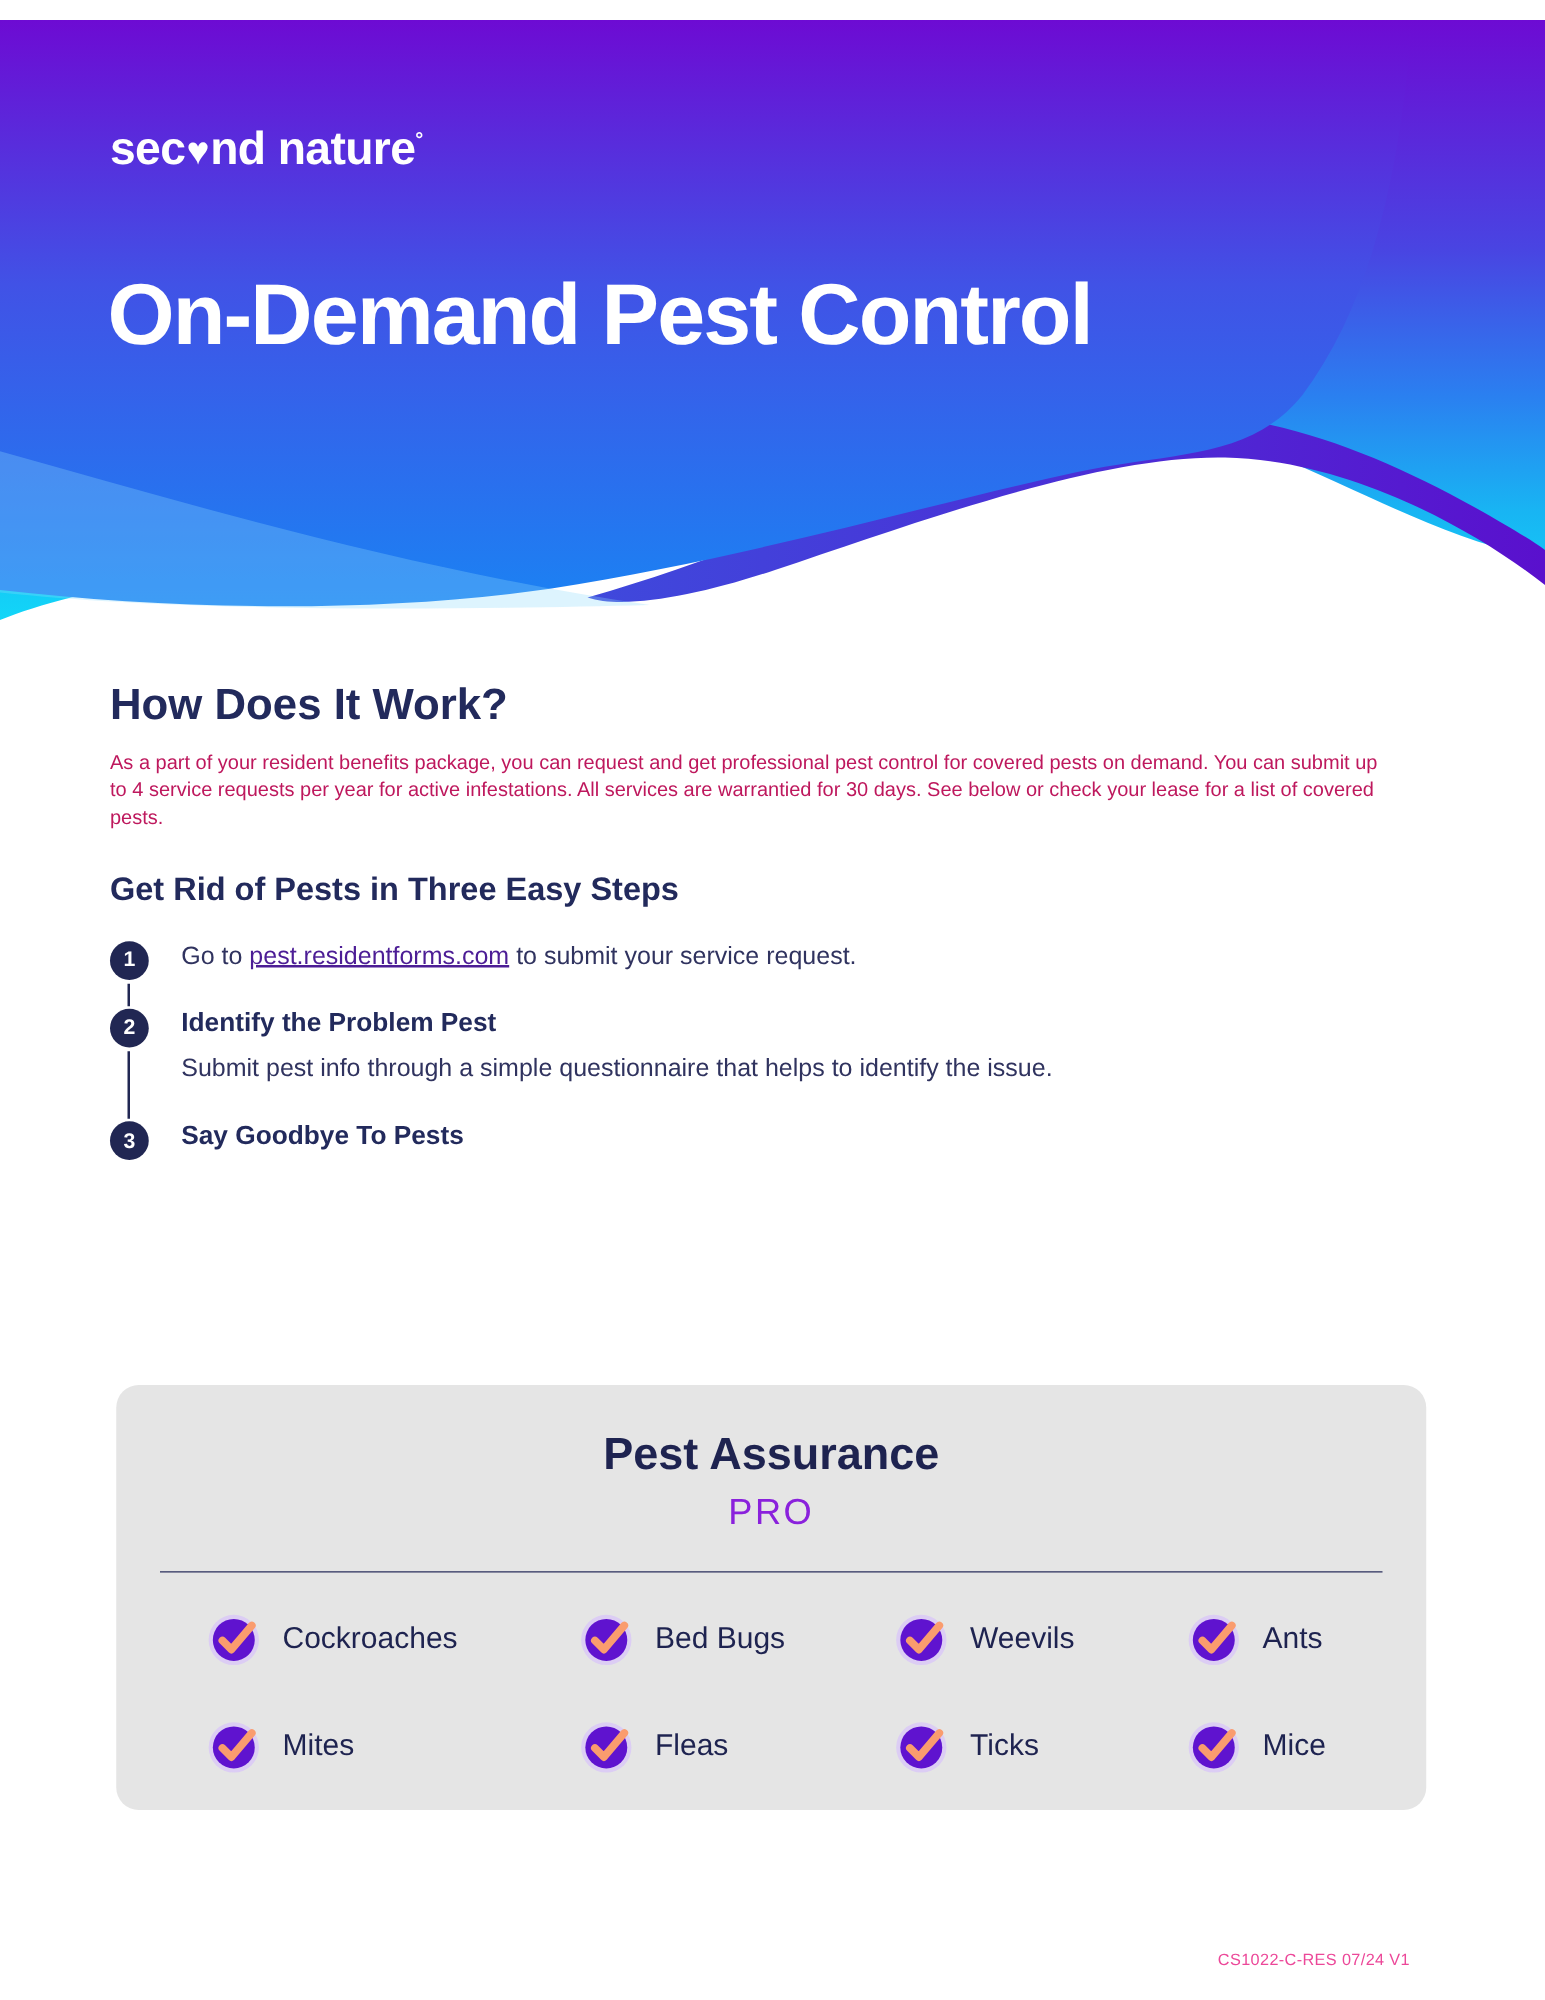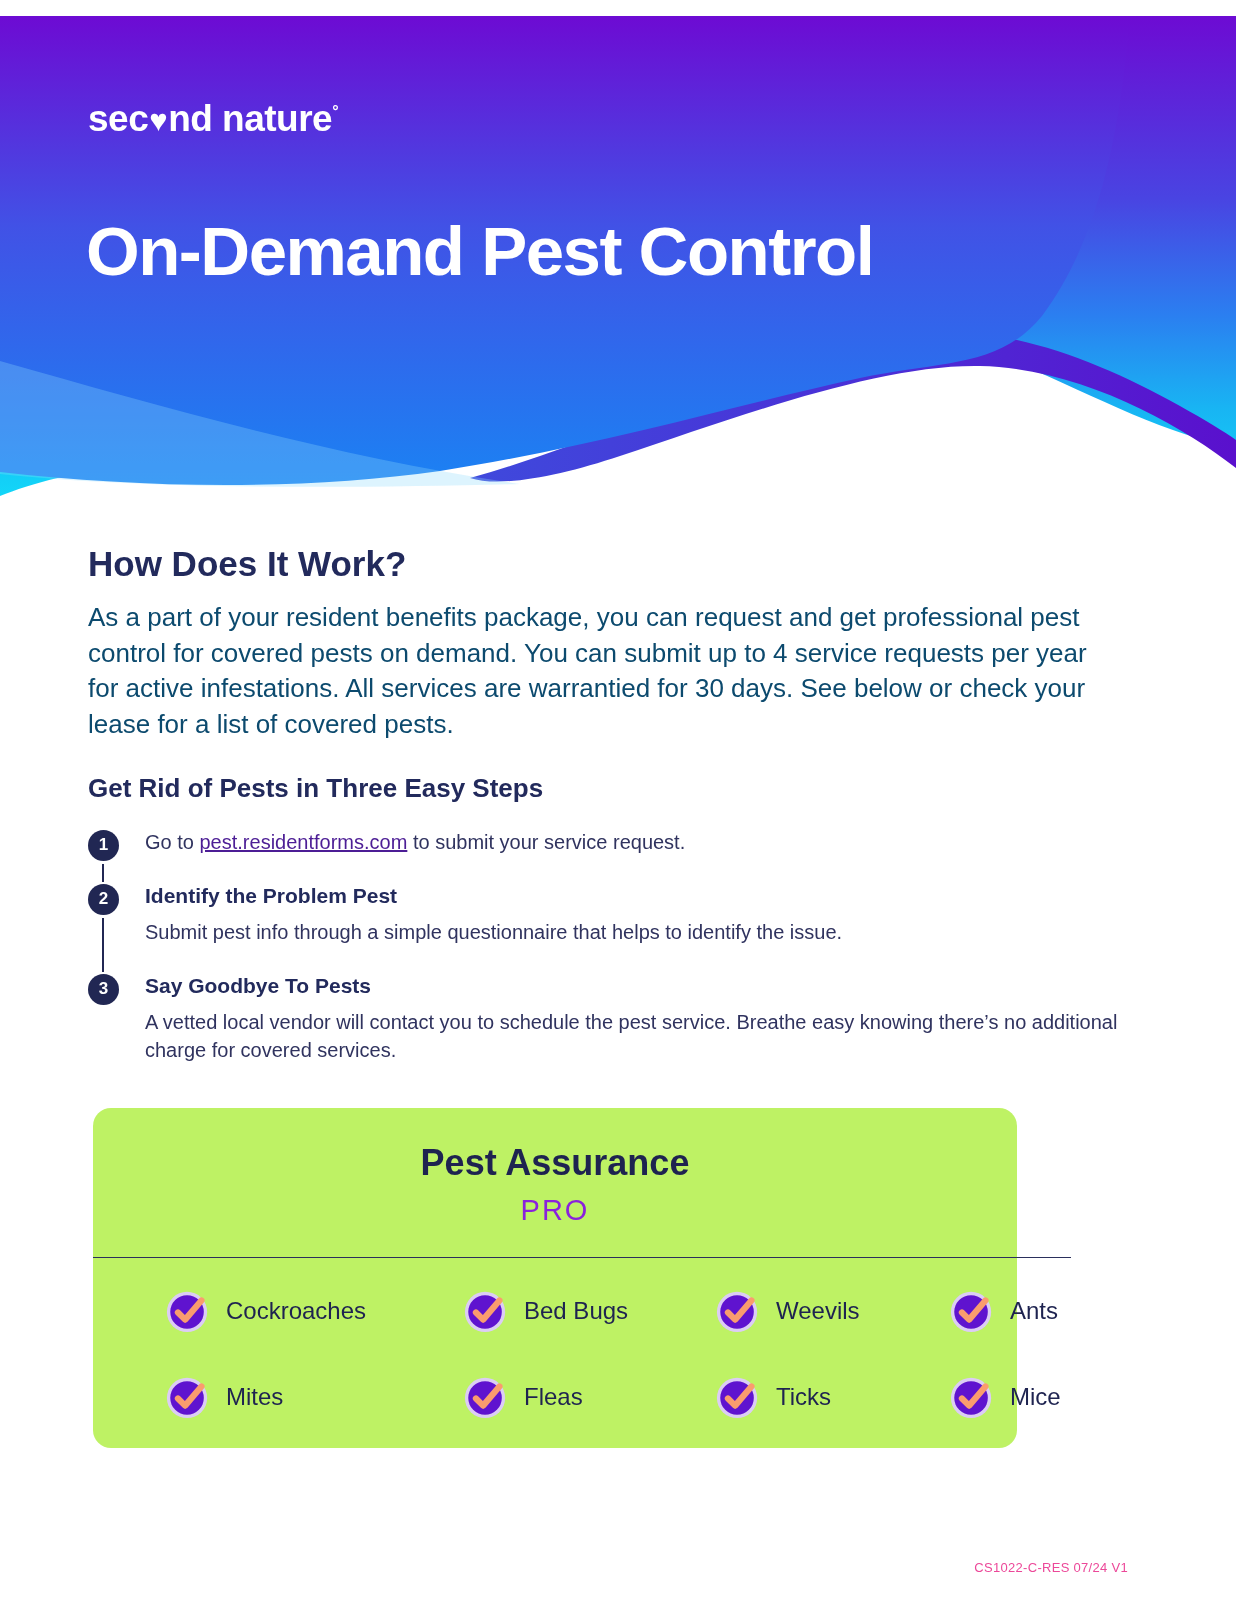--- a/index.html
+++ b/index.html
@@ -16,39 +16,39 @@
   }
   .logo .heart{font-size:31px;padding:0 1px;}
   .logo .mark{font-size:16px;vertical-align:14px;}
   .page-title{
     position:absolute;left:86px;top:150px;color:#ffffff;
     font-size:69px;font-weight:bold;letter-spacing:-1.5px;white-space:nowrap;
   }
   
   .content{position:absolute;left:88px;top:528px;width:1060px;}
   .how-heading{margin:0;font-size:35px;font-weight:bold;color:#222a5c;line-height:1.15;}
-  .how-body{margin:16px 0 0;max-width:1022px;font-size:26px;line-height:1.37;color:#0c4a6e;}
+  .how-body{margin:16px 0 0;max-width:1022px;font-size:16px;line-height:1.37;color:#be185d;}
   .steps-heading{margin:30px 0 0;font-size:26px;font-weight:bold;color:#222a5c;}
   .steps{margin-top:24px;}
   .step{position:relative;padding-left:57px;margin-bottom:26px;}
   .step-num{
     position:absolute;left:0;top:2px;width:31px;height:31px;border-radius:50%;
     background:#212753;color:#ffffff;font-size:17px;font-weight:bold;
     display:flex;align-items:center;justify-content:center;
   }
   .step:not(:last-child)::after{
     content:"";position:absolute;left:14px;top:36px;bottom:-26px;width:2px;background:#212753;
   }
   .step-title{margin:0 0 9px;font-size:21px;font-weight:bold;color:#222a5c;line-height:1.3;}
   .step-body{margin:0;font-size:20px;line-height:1.4;color:#30335f;max-width:1003px;}
   .step-link{color:#4c1d95;text-decoration:underline;}
   
   .pest-card{
-    position:absolute;left:93px;top:1092px;width:924px;height:340px;
-    background:#bef264;border-radius:18px;text-align:center;
+    position:absolute;left:93px;top:1092px;width:1048px;height:340px;
+    background:#e5e5e5;border-radius:18px;text-align:center;
   }
   .card-title{margin:0;padding-top:34px;font-size:36px;font-weight:bold;color:#1e2350;}
   .card-tier{margin-top:10px;font-size:29px;font-weight:500;letter-spacing:2px;color:#8a21dc;}
   .card-divider{margin:30px auto 0;width:978px;height:0;border-top:1.5px solid #2a2f5c;}
   .pest-grid{
     margin-top:30px;padding-left:72px;display:grid;
     grid-template-columns:298px 252px 234px auto;row-gap:40px;text-align:left;
   }
   .pest-item{display:flex;align-items:center;gap:15px;}
   .check-icon{flex:0 0 auto;display:block;}
@@ -109,21 +109,20 @@
 
       <div class="step">
         <div class="step-num">2</div>
         <p class="step-title">Identify the Problem Pest</p>
         <p class="step-body">Submit pest info through a simple questionnaire that helps to identify the issue.</p>
       </div>
 
       <div class="step">
         <div class="step-num">3</div>
         <p class="step-title">Say Goodbye To Pests</p>
-        <p class="step-body">A vetted local vendor will contact you to schedule the pest service. Breathe easy knowing there’s no additional charge for covered services.</p>
       </div>
 
     </div>
   </div>
 
   <div class="pest-card">
     <h2 class="card-title">Pest Assurance</h2>
     <div class="card-tier">PRO</div>
     <div class="card-divider"></div>
 

